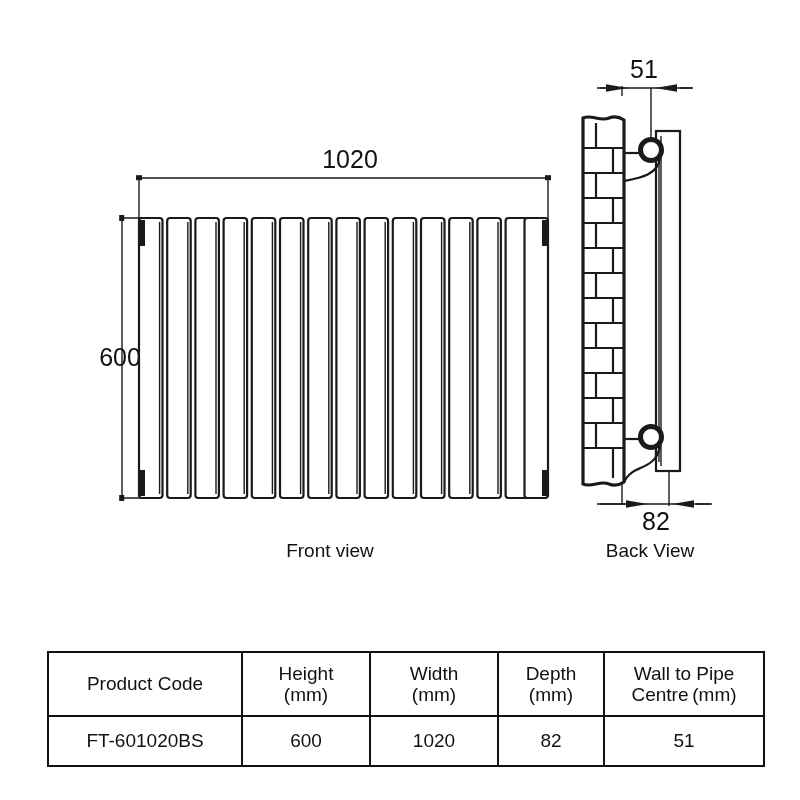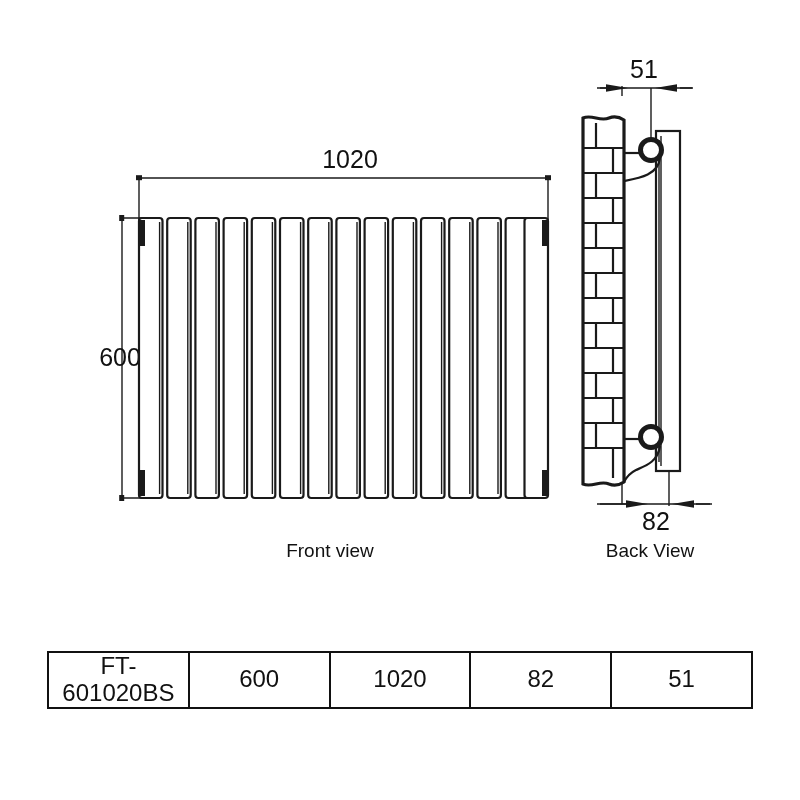--- a/index.html
+++ b/index.html
@@ -70,21 +70,21 @@
     color: #111111;
     padding: 0;
     line-height: 1.12;
   }
   #spec-table tr.head td {
     height: 62px;
     font-size: 19px;
   }
   #spec-table tr.body td {
     height: 48px;
-    font-size: 24px;
+    font-size: 19px;
   }
   .col-code   { width: 192px; }
   .col-height { width: 126px; }
   .col-width  { width: 126px; }
   .col-depth  { width: 104px; }
   .col-wall   { width: 158px; }
   .hdr-l1 { display: block; }
   .hdr-l2 { display: block; }
 </style>
 </head>
@@ -261,20 +261,41 @@
         <circle class="ln fillwhite" cx="651" cy="437" r="10.5" stroke-width="5"></circle>
       </g>
 
       <text class="view-label" x="650" y="557">Back View</text>
     </g>
 
   </svg>
 
   <table id="spec-table">
     <tbody>
+      <tr class="head">
+        <td class="col-code">
+          <span class="hdr-l1">Product Code</span>
+        </td>
+        <td class="col-height">
+          <span class="hdr-l1">Height</span>
+          <span class="hdr-l2">(mm)</span>
+        </td>
+        <td class="col-width">
+          <span class="hdr-l1">Width</span>
+          <span class="hdr-l2">(mm)</span>
+        </td>
+        <td class="col-depth">
+          <span class="hdr-l1">Depth</span>
+          <span class="hdr-l2">(mm)</span>
+        </td>
+        <td class="col-wall">
+          <span class="hdr-l1">Wall to Pipe</span>
+          <span class="hdr-l2">Centre (mm)</span>
+        </td>
+      </tr>
       <tr class="body">
         <td>FT-601020BS</td>
         <td>600</td>
         <td>1020</td>
         <td>82</td>
         <td>51</td>
       </tr>
     </tbody>
   </table>
 

